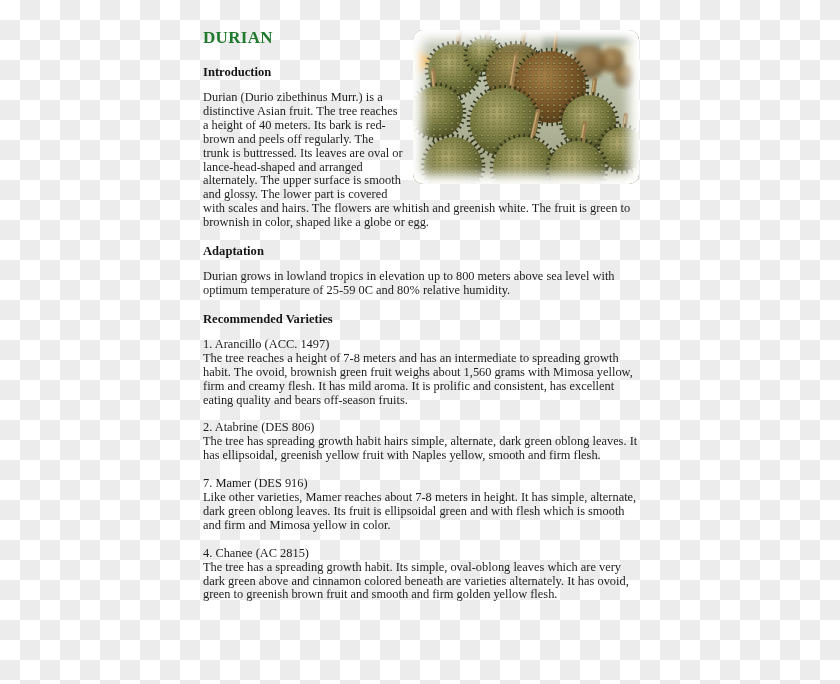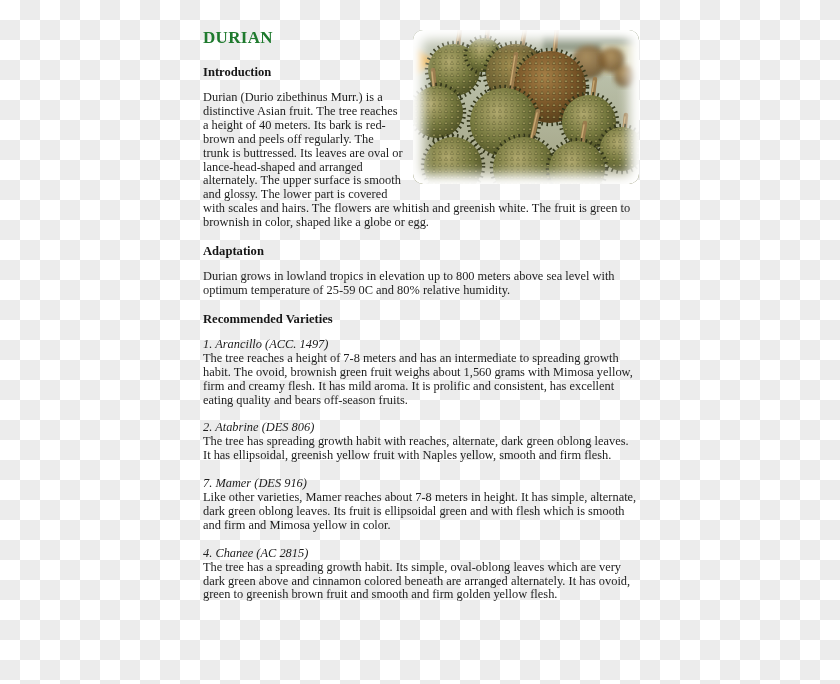--- a/index.html
+++ b/index.html
@@ -18,21 +18,21 @@
     font-family:"Liberation Serif","DejaVu Serif",serif;
     font-size:17px;line-height:20px;font-weight:bold;
     margin:0 0 17px 0;letter-spacing:.3px;
   }
   h2.heading{
     font-size:12.6px;line-height:14px;font-weight:bold;
     margin:0 0 12px 0;color:#161616;
   }
   p.body{margin:0 0 14px 0;}
   p.variety{margin:0 0 14px 0;}
-  .vname{font-style:italic;}
+  .vname{}
   .latin{}
   figure.photo{
     float:right;width:226px;height:154px;margin:2px 0 8px 10px;
     position:relative;border-radius:10px;overflow:hidden;padding:0;
     background:#c9ccbb;
   }
   figure.photo::after{
     content:"";position:absolute;inset:0;border-radius:10px;
     box-shadow:inset 0 0 12px 10px #ffffff;pointer-events:none;
   }
@@ -148,21 +148,21 @@
   <h2 class="heading">Adaptation</h2>
 
   <p class="body">Durian grows in lowland tropics in elevation up to 800 meters above sea level with optimum temperature of 25-59 0C and 80% relative humidity.</p>
 
   <h2 class="heading">Recommended Varieties</h2>
 
   <p class="variety"><span class="vname">1. Arancillo (ACC. 1497)</span><br>
     <span>The tree reaches a height of 7-8 meters and has an intermediate to spreading growth habit. The ovoid, brownish green fruit weighs about 1,560 grams with Mimosa yellow, firm and creamy flesh. It has mild aroma. It is prolific and consistent, has excellent eating quality and bears off-season fruits.</span></p>
 
   <p class="variety"><span class="vname">2. Atabrine (DES 806)</span><br>
-    <span>The tree has spreading growth habit with reaches, alternate, dark green oblong leaves. It has ellipsoidal, greenish yellow fruit with Naples yellow, smooth and firm flesh.</span></p>
+    <span>The tree has spreading growth habit hairs simple, alternate, dark green oblong leaves. It has ellipsoidal, greenish yellow fruit with Naples yellow, smooth and firm flesh.</span></p>
 
   <p class="variety"><span class="vname">7. Mamer (DES 916)</span><br>
     <span>Like other varieties, Mamer reaches about 7-8 meters in height. It has simple, alternate, dark green oblong leaves. Its fruit is ellipsoidal green and with flesh which is smooth and firm and Mimosa yellow in color.</span></p>
 
   <p class="variety"><span class="vname">4. Chanee (AC 2815)</span><br>
-    <span>The tree has a spreading growth habit. Its simple, oval-oblong leaves which are very dark green above and cinnamon colored beneath are arranged alternately. It has ovoid, green to greenish brown fruit and smooth and firm golden yellow flesh.</span></p>
+    <span>The tree has a spreading growth habit. Its simple, oval-oblong leaves which are very dark green above and cinnamon colored beneath are varieties alternately. It has ovoid, green to greenish brown fruit and smooth and firm golden yellow flesh.</span></p>
 
 </div>
 
 </body></html>

